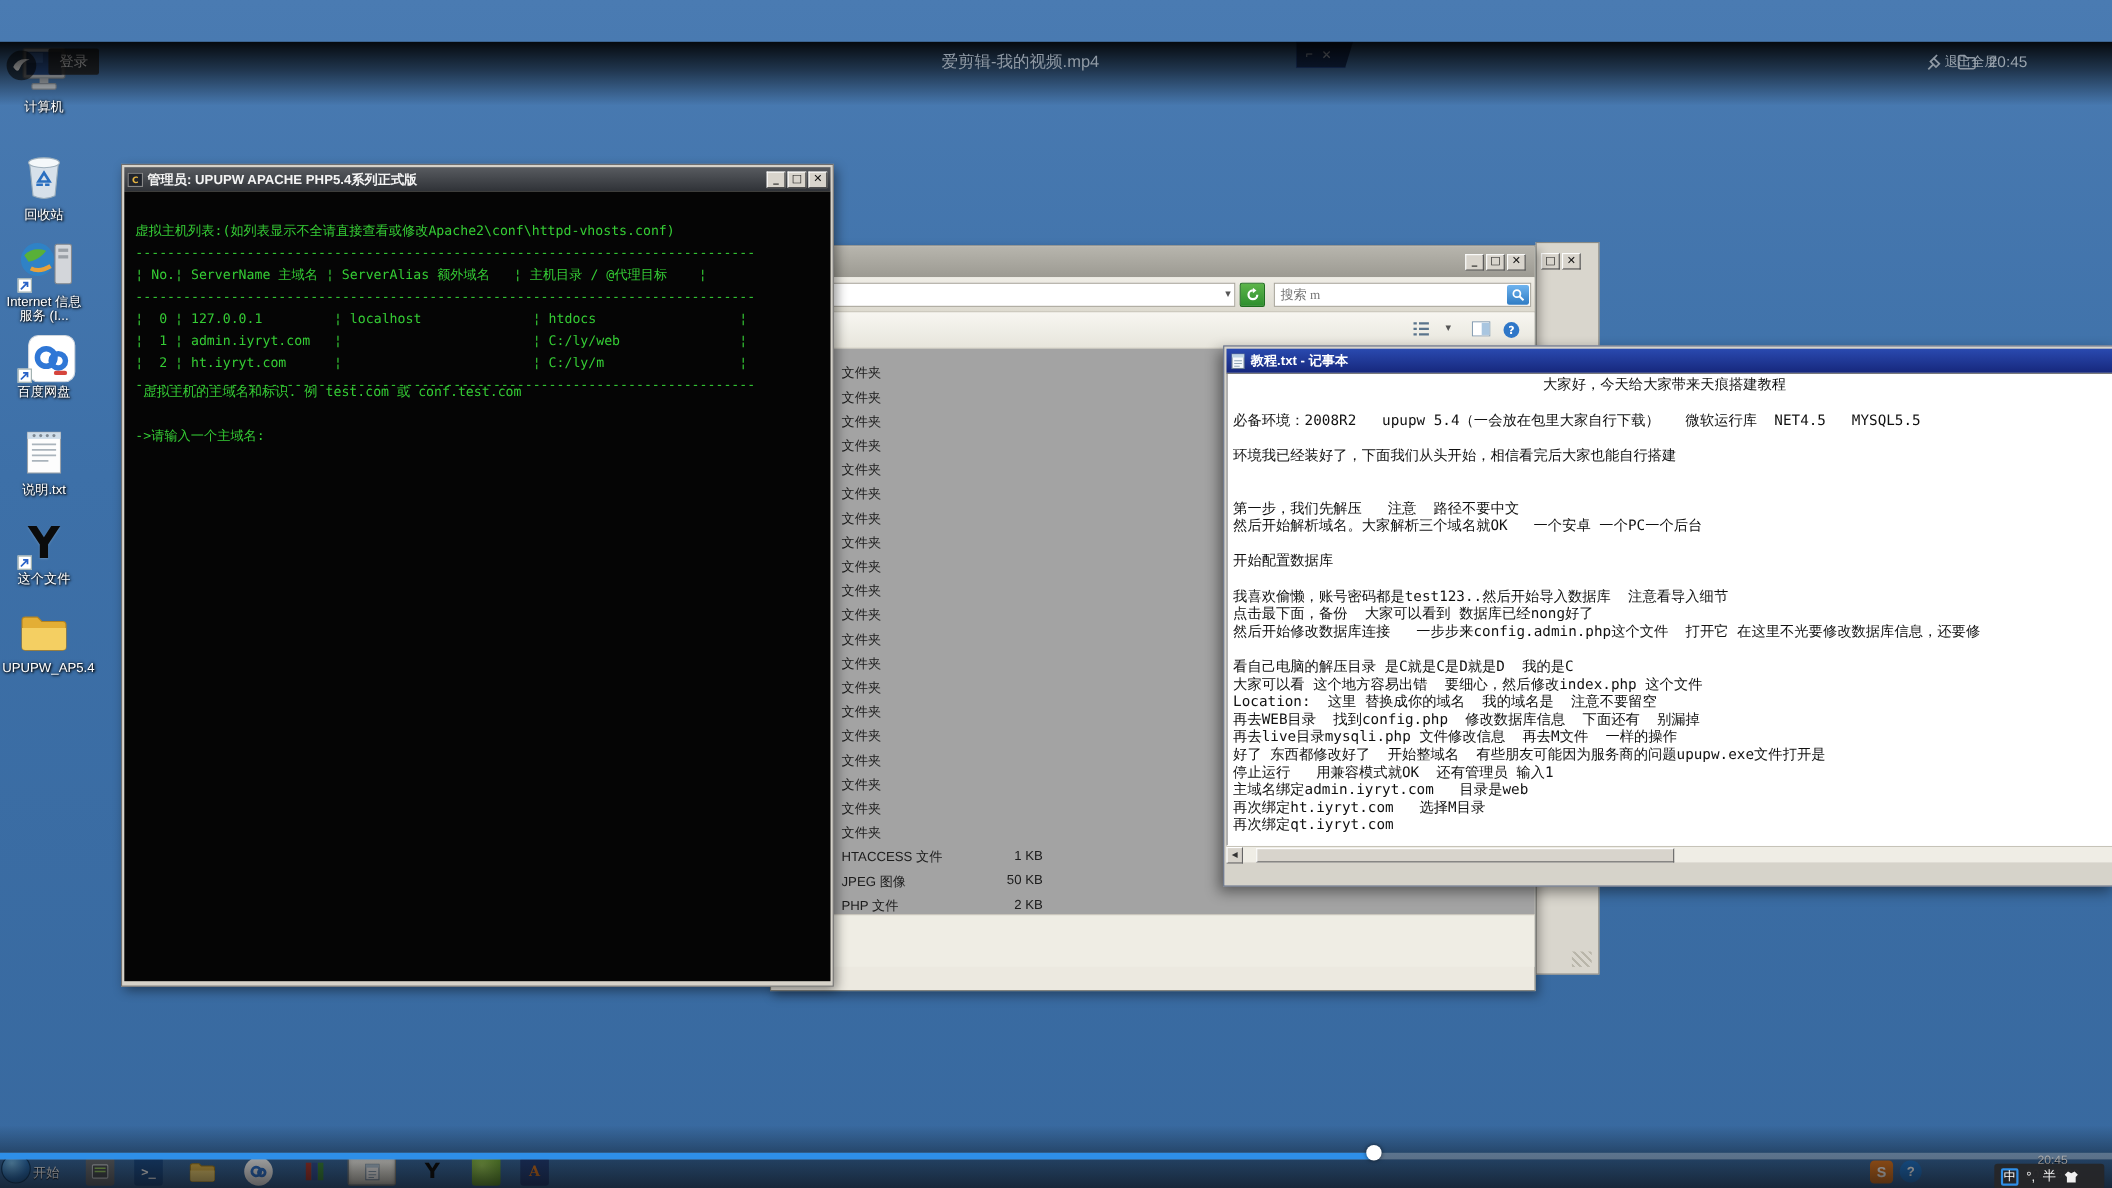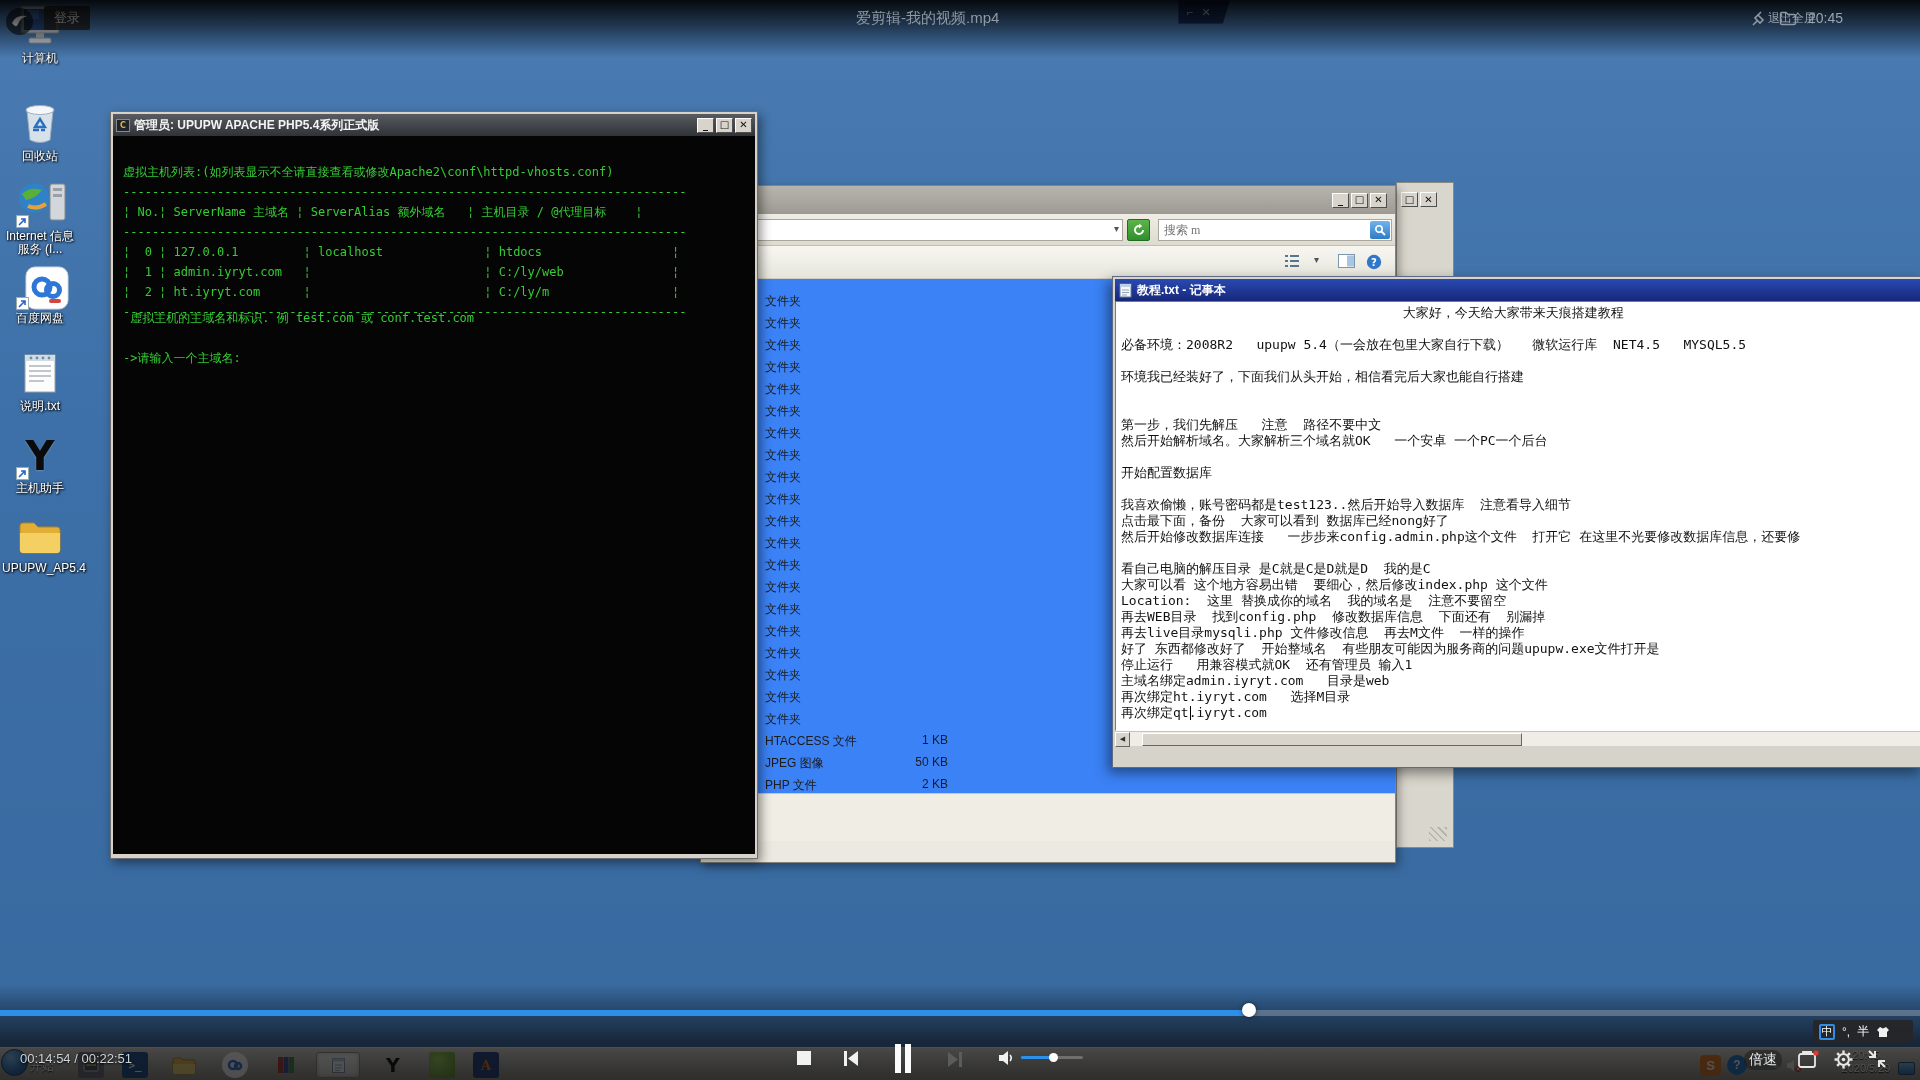--- a/index.html
+++ b/index.html
@@ -1,20 +1,20 @@
 <!DOCTYPE html>
 <html><head>
 <meta charset="utf-8">
 <style>
   html,body{margin:0;padding:0;background:#000;}
   *{box-sizing:border-box;}
   #screen{position:relative;width:1920px;height:1080px;overflow:hidden;
     background:linear-gradient(180deg,#4a7bb2 0%,#3d70a8 40%,#38699f 100%);
     font-family:"Liberation Sans",sans-serif;}
-  .abs{position:absolute;}
+  .abs{position:absolute;margin-top:38px;}
 
   
   #topbar{left:0;top:0;width:1920px;height:58px;pointer-events:none;
     background:linear-gradient(180deg,rgba(0,0,0,.92) 0%,rgba(0,0,0,.55) 45%,rgba(0,0,0,0) 100%);}
   .ptitle{left:856px;top:9px;color:#8f99a4;font-size:15px;}
   .picon{color:#8f99a4;}
   .pclock{left:1808px;top:10px;color:#9aa4ae;font-size:14px;}
   .pexit{left:1768px;top:10px;color:#9aa4ae;font-size:12px;}
   #bottomoverlay{left:0;top:985px;width:1920px;height:95px;pointer-events:none;
     background:linear-gradient(180deg,rgba(0,0,0,0) 0%,rgba(0,0,0,.35) 28%,rgba(8,8,10,.68) 60%,rgba(8,8,10,.72) 100%);}
@@ -58,21 +58,21 @@
   .addrfield{position:absolute;left:18px;top:5px;width:404px;height:22px;background:#fff;border:1px solid #a9a69b;}
   .addrdrop{position:absolute;right:3px;top:3px;color:#555;font-size:10px;}
   .refreshbtn{position:absolute;left:426px;top:5px;width:23px;height:22px;background:linear-gradient(180deg,#5db54a,#2e8f2e);border:1px solid #1e6e1e;border-radius:2px;color:#fff;font-weight:bold;display:flex;align-items:center;justify-content:center;}
   .searchbox{position:absolute;left:457px;top:5px;width:234px;height:22px;background:#fff;border:1px solid #a9a69b;display:flex;align-items:center;}
   .searchbox input{flex:1;border:0;outline:0;font-size:12px;color:#ec4899;padding:0 5px;background:transparent;font-family:Liberation Serif, serif;}
   .magbtn{width:20px;height:18px;margin-right:1px;background:linear-gradient(180deg,#6fb4ef,#2f7cc4);border-radius:2px;display:flex;align-items:center;justify-content:center;}
   #explorer .tools{height:33px;background:linear-gradient(180deg,#f7f6f1,#e7e5dc);border-bottom:1px solid #cfccc1;position:relative;}
   .toolico{position:absolute;top:8px;color:#3b6ea5;}
   #explorer .heads{height:20px;background:#fdfdfb;border-bottom:1px solid #d9d6cc;position:relative;font-size:12px;color:#3c3c3c;}
   .colsep{position:absolute;top:0;width:1px;height:20px;background:#dedbd1;}
-  #explorer .list{position:relative;width:100%;height:514px;background:#3b82f6;overflow:hidden;padding-top:11px;}
+  #explorer .list{position:relative;width:100%;height:514px;background:#a3a3a3;overflow:hidden;padding-top:11px;}
   .xrow{height:22px;position:relative;font-size:12px;color:#1c1c1c;}
   .xtype{position:absolute;left:64px;top:3px;}
   .xsize{position:absolute;left:120px;top:3px;width:127px;text-align:right;}
   #explorer .details{height:48px;background:#efede4;border-top:1px solid #c9c6bb;}
   .grip{position:absolute;right:6px;bottom:6px;width:18px;height:14px;
     background:repeating-linear-gradient(45deg,#b9b6aa 0 2px,transparent 2px 5px);}
 
   
   #notepad{left:1112px;top:276px;width:812px;height:492px;background:#d6d3ca;border:1px solid #5f6b86;box-shadow:-4px 5px 12px rgba(0,0,0,.45);padding:2px;}
   #notepad .tbar{height:22px;background:linear-gradient(180deg,#2a4ab0,#16277c);display:flex;align-items:center;padding:0 4px;}
@@ -182,21 +182,21 @@
 
   <div class="abs dicon" style="top:436px">
     <div style="position:relative;width:76px;height:44px">
       <div class="yglyph">Y</div>
       <div class="badge">
         <svg width="9" height="9" viewBox="0 0 9 9">
             <path d="M1 8 L7 2 M3 2 h4 v4" stroke="#2a62c8" stroke-width="1.6" fill="none"></path>
           </svg>
       </div>
     </div>
-    <div class="dlabel">主机助手</div>
+    <div class="dlabel">这个文件</div>
   </div>
 
   <div class="abs dicon" style="top:518px">
     <svg width="46" height="38" viewBox="0 0 46 38">
       <path d="M3 8 Q3 5 6 5 L17 5 L21 9 L40 9 Q43 9 43 12 L43 32 Q43 35 40 35 L6 35 Q3 35 3 32 Z" fill="#e3ae35" stroke="#b5841f"></path>
       <path d="M3 15 L43 15 L43 32 Q43 35 40 35 L6 35 Q3 35 3 32 Z" fill="#f4cf62"></path>
     </svg>
     <div class="dlabel">UPUPW_AP5.4</div>
   </div>
 

